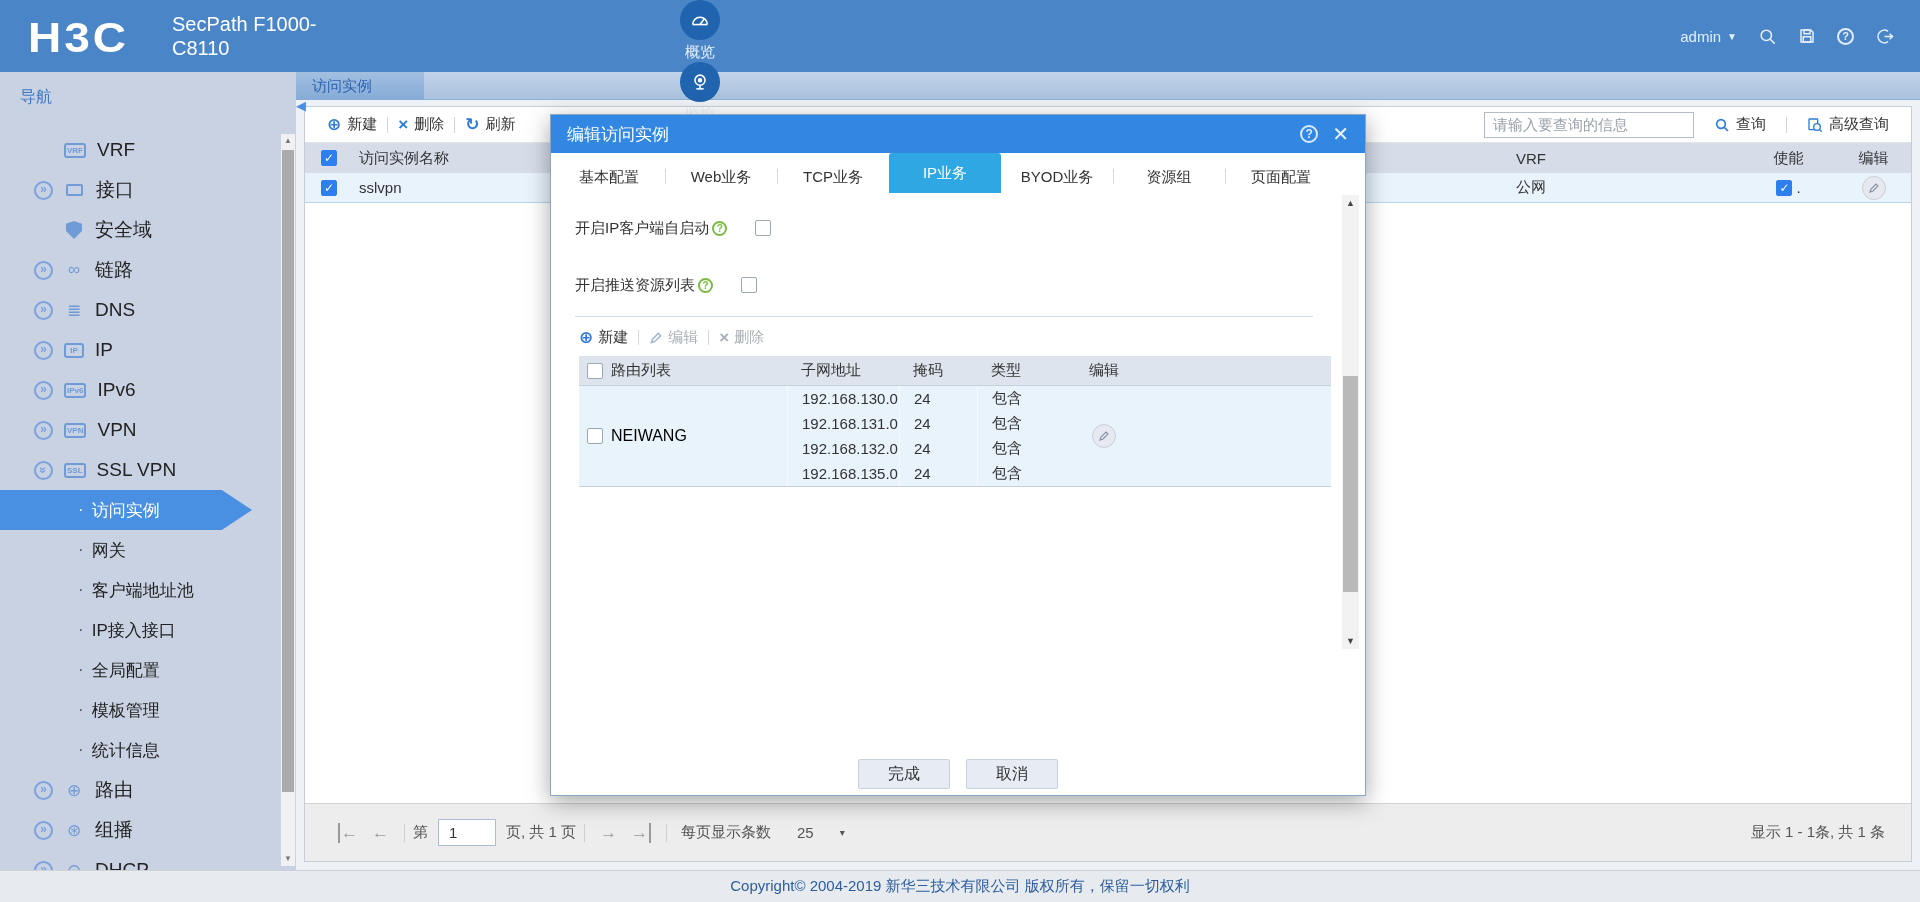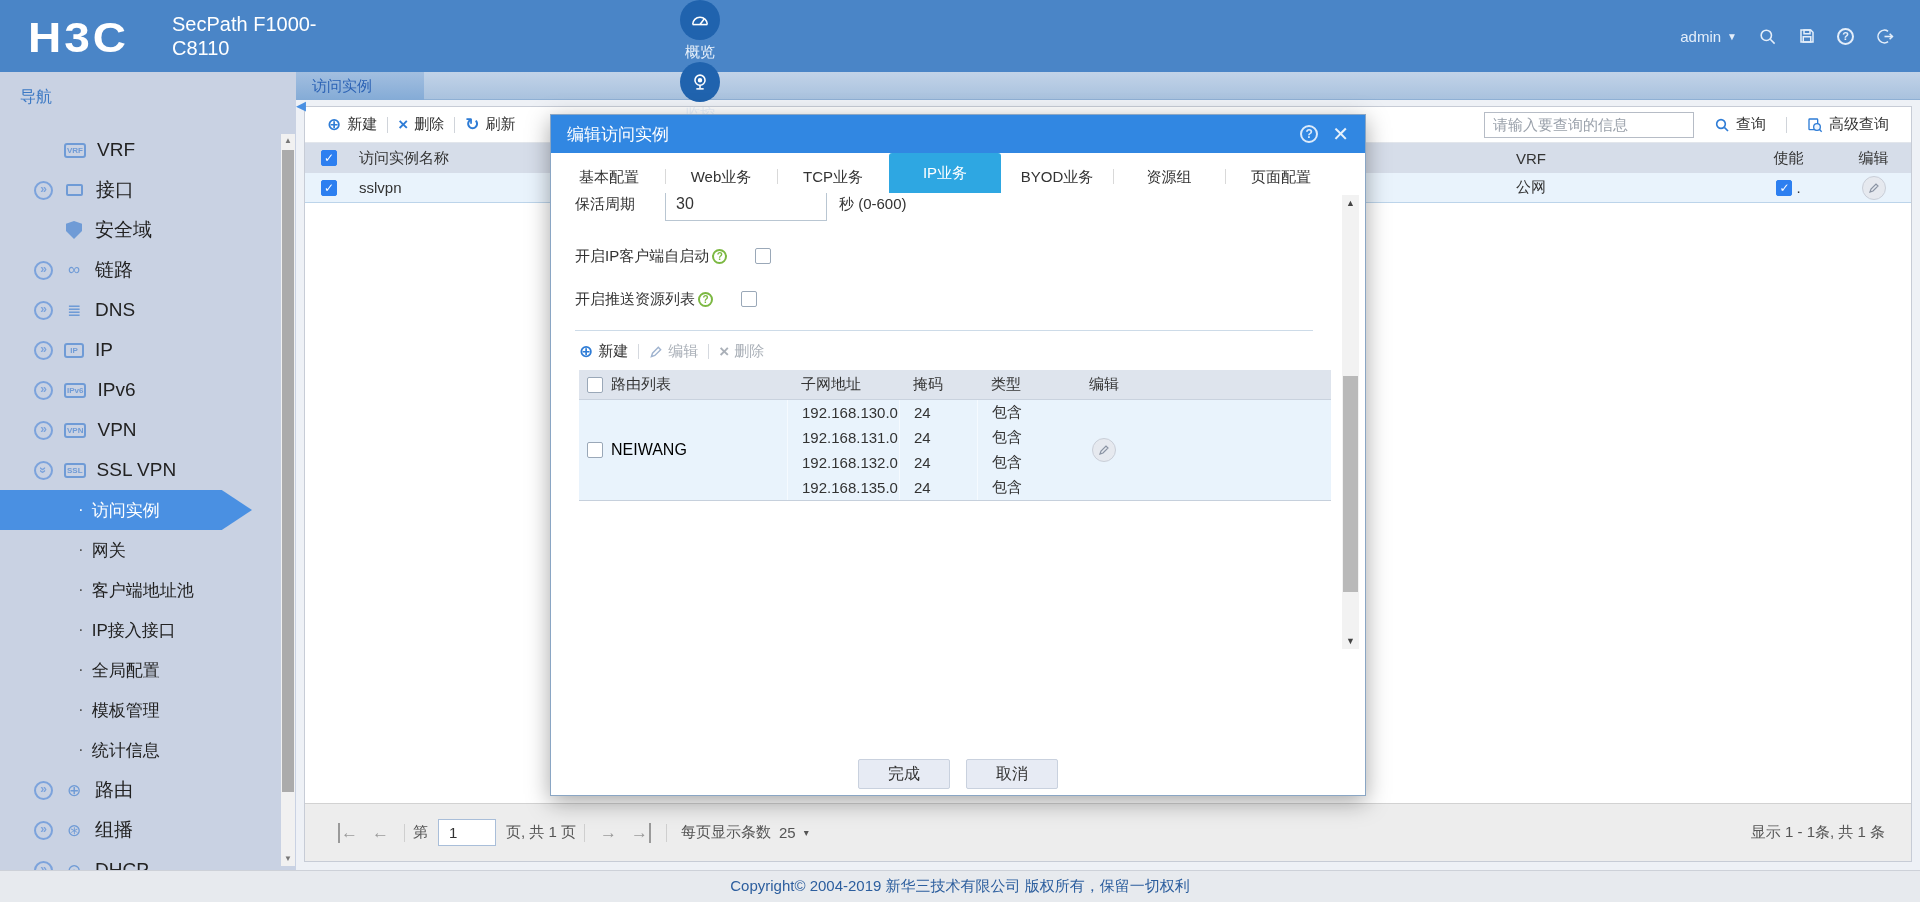--- a/index.html
+++ b/index.html
@@ -66,21 +66,21 @@
   .cb { width:16px; height:16px; border:1px solid #9aa8b8; background:#fff; border-radius:2px; cursor:pointer; }
   .cb.checked { background:#2d7ff0; border-color:#2d7ff0; color:#fff; font-size:12px; display:flex; align-items:center; justify-content:center; }
   .pencil-btn { width:24px; height:24px; border-radius:50%; background:#e6e9ef; border:1px solid #c9ced8; display:flex; align-items:center; justify-content:center; cursor:pointer; }
 
   .pager { position:absolute; left:0; right:0; bottom:0; height:58px; background:#ededed; border-top:1px solid #d2d2d2; display:flex; align-items:center; padding:0 26px; font-size:15px; color:#555; }
   .pg-ic { display:flex; align-items:center; color:#9a9a9a; font-size:17px; margin:0 7px; cursor:pointer; }
   .pg-bar-l { border-left:2px solid #9a9a9a; padding-left:1px; }
   .pg-bar-r { border-right:2px solid #9a9a9a; padding-right:1px; }
   .pg-sep { width:1px; height:18px; background:#cfcfcf; margin:0 8px; }
   .page-num { width:58px; height:27px; border:1px solid #a9bed9; background:#fff; text-align:left; padding:0 10px; font-size:15px; color:#333; margin:0 10px; }
-  .per-page { display:flex; align-items:center; gap:8px; margin-left:6px; cursor:pointer; }
+  .per-page { display:flex; align-items:center; gap:26px; margin-left:6px; cursor:pointer; }
   .pager-summary { margin-left:auto; color:#555; }
 
   
   .footer { position:absolute; left:0; right:0; bottom:0; height:32px; background:#e7eaee; border-top:1px solid #cdd1d8; display:flex; align-items:center; justify-content:center; color:#2c5e9e; font-size:15px; z-index:4; }
 
   
   .modal { position:absolute; left:550px; top:114px; width:816px; height:682px; background:#fff; border:1px solid #8aa6c4; box-shadow:0 6px 22px rgba(0,0,0,.35); z-index:60; }
   .modal-head { height:38px; background:#3187e2; display:flex; align-items:center; padding:0 16px; }
   .modal-title { color:#fff; font-size:17px;font-family:Liberation Serif, serif; }
   .mh-icons { margin-left:auto; display:flex; align-items:center; gap:14px; }
@@ -456,35 +456,30 @@
       <span class="mtab">基本配置</span>
       <span class="mtab">Web业务</span>
       <span class="mtab">TCP业务</span>
       <span class="mtab active">IP业务</span>
       <span class="mtab">BYOD业务</span>
       <span class="mtab">资源组</span>
       <span class="mtab">页面配置</span>
     </div>
 
     <div class="modal-body">
-      <div class="m-row kl-row">
-        <span class="m-label">保活周期</span>
-        <input class="kl-input" value="30" style="">
-        <span class="kl-unit">秒 (0-600)</span>
-      </div>
 
       <div class="m-row opt-row">
         <span class="opt-label">
           <span>开启IP客户端自启动</span>
           <span class="qhelp">?</span>
         </span>
         <span class="cb opt-cb"></span>
       </div>
 
-      <div class="m-row opt-row" style="margin-top:21px;">
+      <div class="m-row opt-row" style="margin-top:35px;">
         <span class="opt-label">
           <span>开启推送资源列表</span>
           <span class="qhelp">?</span>
         </span>
         <span class="cb opt-cb"></span>
       </div>
 
       <div class="m-divider"></div>
 
       <div class="m-sec-toolbar">

